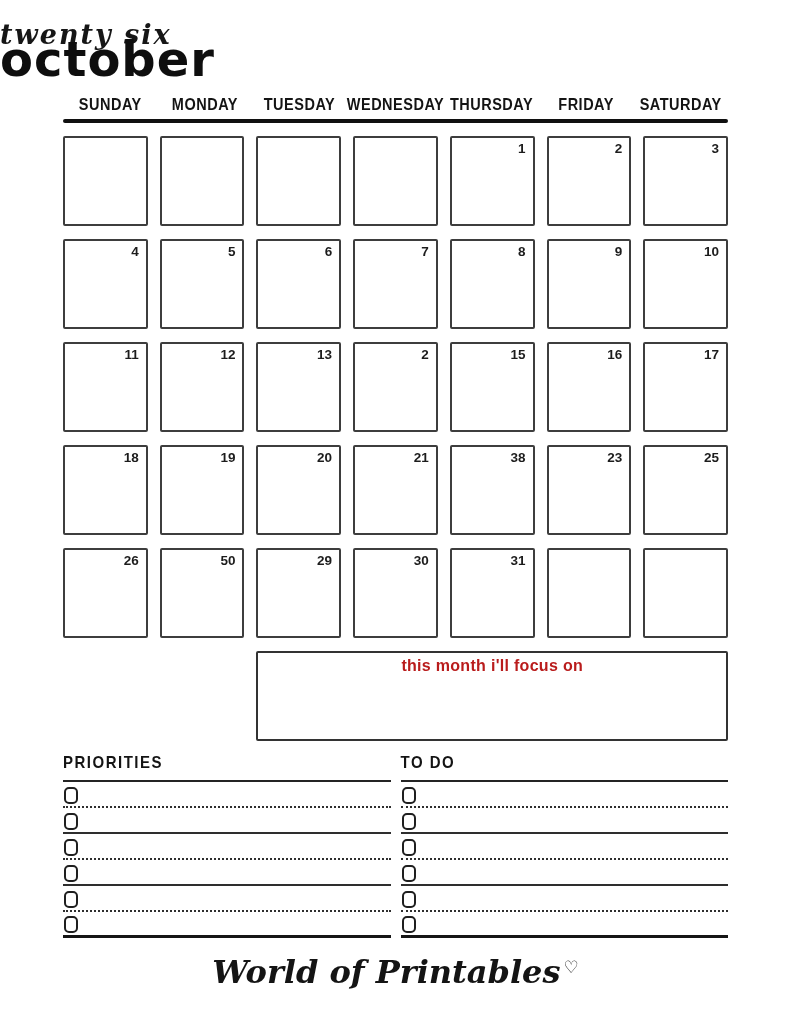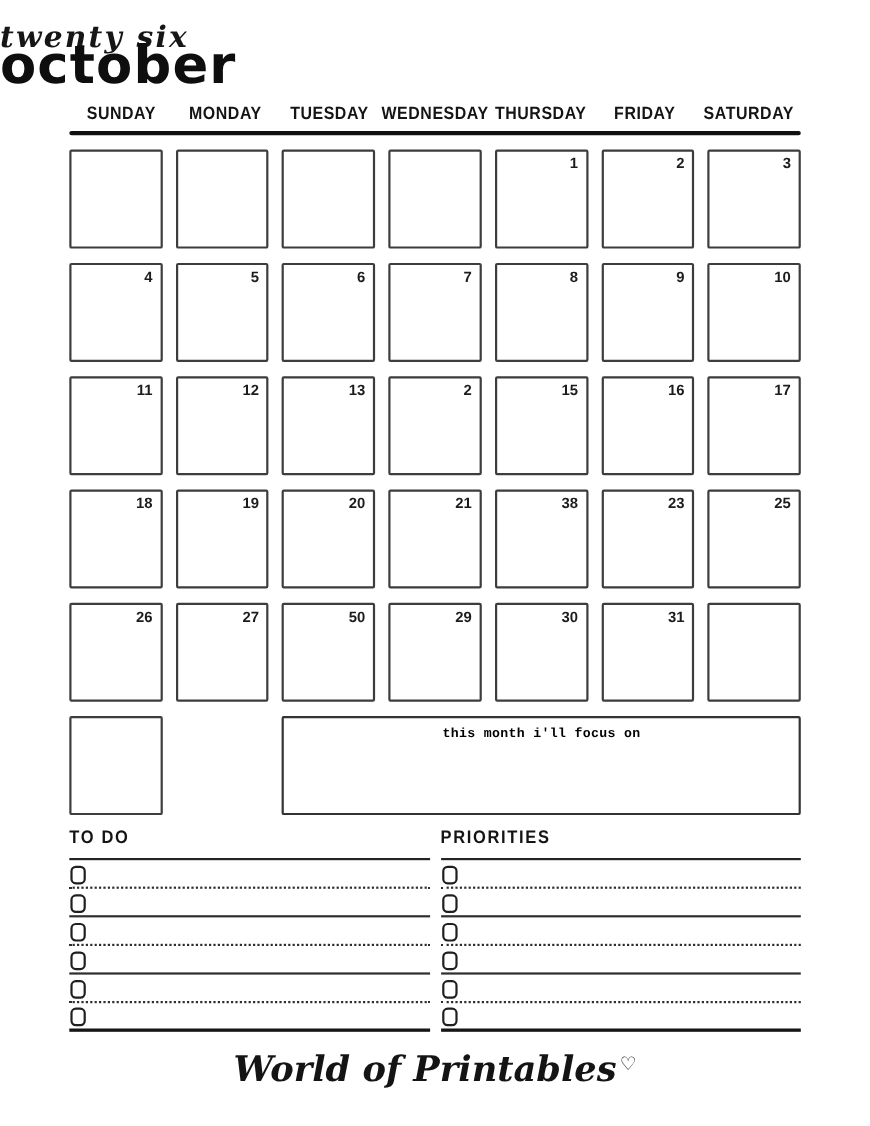--- a/index.html
+++ b/index.html
@@ -57,23 +57,22 @@
   .day-num {
     position:absolute; top:3px; right:7px;
     font-size:13.5px; font-weight:700; color:#1c1c1c;
   }
   .focus-box {
     grid-column:3 / 8; height:90px;
     border:2px solid #333333; border-radius:2px;
     text-align:center; padding-top:4px;
   }
   .focus-label {
-    font-size:12px; font-weight:700; letter-spacing:0.3px;
-    color:#000000;
-    font-family:Liberation Mono, monospace;
+    font-size:16px; font-weight:700; letter-spacing:0.3px;
+    color:#b91c1c;
   }
   
   .lists-row { display:flex; gap:10px; margin-top:13px; }
   .list-col { flex:1 1 0; }
   .list-label {
     font-size:15px; font-weight:700; letter-spacing:1.5px;
     color:#141414; margin-bottom:9px; transform:scaleY(1.1);
     transform-origin:left bottom;
   }
   .checklist { border-top:2.5px solid #242424; }
@@ -196,40 +195,60 @@
         <div class="day-cell">
           <span class="day-num">23</span>
         </div>
         <div class="day-cell">
           <span class="day-num">25</span>
         </div>
         <div class="day-cell">
           <span class="day-num">26</span>
         </div>
         <div class="day-cell">
-          <span class="day-num">27</span>
-        </div>
-        <div class="day-cell">
           <span class="day-num">50</span>
         </div>
         <div class="day-cell">
           <span class="day-num">29</span>
         </div>
         <div class="day-cell">
           <span class="day-num">30</span>
         </div>
         <div class="day-cell">
           <span class="day-num">31</span>
         </div>
         <div class="day-cell"></div>
         <div class="day-cell"></div>
         <div class="focus-box"><span class="focus-label">this month i'll focus on</span></div>
       </div>
 
     <div class="lists-row">
+      <div class="list-col">
+        <div class="list-label">PRIORITIES</div>
+        <div class="checklist">
+            <div class="check-row sep-dotted">
+              <span class="checkbox"></span>
+            </div>
+            <div class="check-row sep-solid">
+              <span class="checkbox"></span>
+            </div>
+            <div class="check-row sep-dotted">
+              <span class="checkbox"></span>
+            </div>
+            <div class="check-row sep-solid">
+              <span class="checkbox"></span>
+            </div>
+            <div class="check-row sep-dotted">
+              <span class="checkbox"></span>
+            </div>
+            <div class="check-row sep-thick">
+              <span class="checkbox"></span>
+            </div>
+          </div>
+      </div>
       <div class="list-col">
         <div class="list-label">TO DO</div>
         <div class="checklist">
             <div class="check-row sep-dotted">
               <span class="checkbox"></span>
             </div>
             <div class="check-row sep-solid">
               <span class="checkbox"></span>
             </div>
             <div class="check-row sep-dotted">
@@ -239,43 +258,20 @@
               <span class="checkbox"></span>
             </div>
             <div class="check-row sep-dotted">
               <span class="checkbox"></span>
             </div>
             <div class="check-row sep-thick">
               <span class="checkbox"></span>
             </div>
           </div>
       </div>
-      <div class="list-col">
-        <div class="list-label">PRIORITIES</div>
-        <div class="checklist">
-            <div class="check-row sep-dotted">
-              <span class="checkbox"></span>
-            </div>
-            <div class="check-row sep-solid">
-              <span class="checkbox"></span>
-            </div>
-            <div class="check-row sep-dotted">
-              <span class="checkbox"></span>
-            </div>
-            <div class="check-row sep-solid">
-              <span class="checkbox"></span>
-            </div>
-            <div class="check-row sep-dotted">
-              <span class="checkbox"></span>
-            </div>
-            <div class="check-row sep-thick">
-              <span class="checkbox"></span>
-            </div>
-          </div>
-      </div>
     </div>
 
     <div class="footer">
       <span class="footer-brand">World of Printables</span><span class="footer-heart">♡</span>
     </div>
 
   </div>
 </div>
 
 </body></html>

